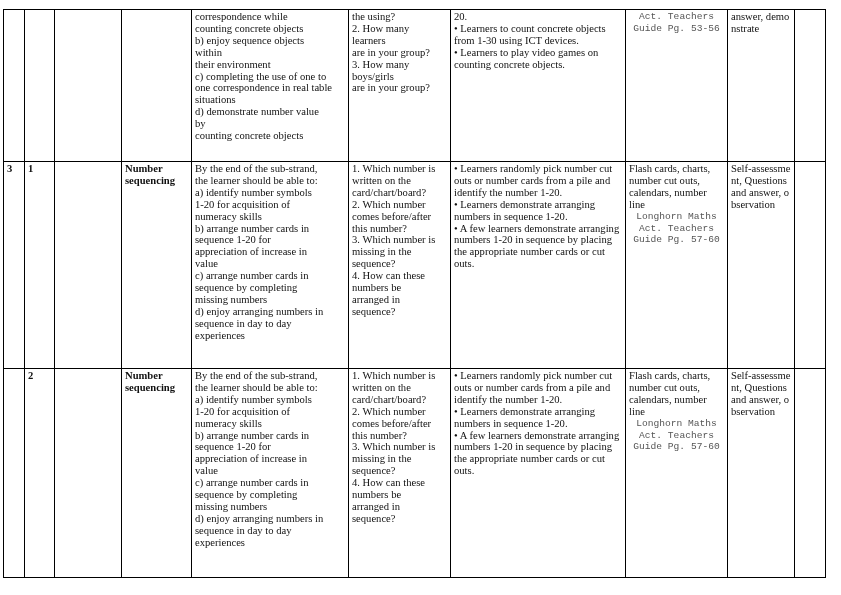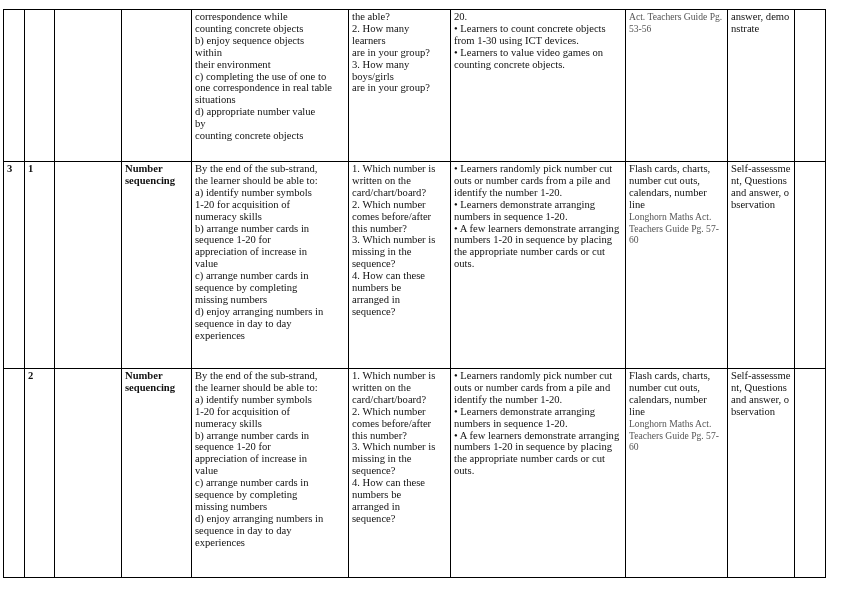--- a/index.html
+++ b/index.html
@@ -12,21 +12,21 @@
   table.scheme td {
     border: 1px solid #000;
     vertical-align: top;
     padding: 1px 3px 0 3px;
     font-family: "Liberation Serif", serif;
     font-size: 10.6px; line-height: 11.9px;
     color: #111;
     overflow: hidden;
   }
   td.mono-bold { font-family: "Liberation Mono", monospace; font-weight: bold; font-size: 8.6px; line-height: 10px; }
-  .gray { color: #555; font-family: Liberation Serif, serif; font-size: 9.6px; line-height: 11.9px; }
+  .gray { color: #555; font-family: Liberation Mono, monospace; font-size: 9.6px; line-height: 11.9px; text-align: center; }
   td.assess { font-family: "Liberation Mono", monospace; font-size: 10.2px; line-height: 12px; color: #555; word-break: break-all; }
   .line { display: block; }
 </style>
 </head>
 <body>
 
 <table class="scheme">
   <colgroup>
     <col style="width:21px">
       <col style="width:30px">
@@ -47,37 +47,37 @@
       <td class="mono-bold"></td>
       <td>
           <span class="line">correspondence while</span>
           <span class="line">counting concrete objects</span>
           <span class="line">b) enjoy sequence objects</span>
           <span class="line">within</span>
           <span class="line">their environment</span>
           <span class="line">c) completing the use of one to</span>
           <span class="line">one correspondence in real table</span>
           <span class="line">situations</span>
-          <span class="line">d) appropriate number value</span>
+          <span class="line">d) demonstrate number value</span>
           <span class="line">by</span>
           <span class="line">counting concrete objects</span>
         </td>
       <td>
-          <span class="line">the able?</span>
+          <span class="line">the using?</span>
           <span class="line">2. How many</span>
           <span class="line">learners</span>
           <span class="line">are in your group?</span>
           <span class="line">3. How many</span>
           <span class="line">boys/girls</span>
           <span class="line">are in your group?</span>
         </td>
       <td>
           <span class="line">20.</span>
           <span class="line">• Learners to count concrete objects from 1-30 using ICT devices.</span>
-          <span class="line">• Learners to value video games on counting concrete objects.</span>
+          <span class="line">• Learners to play video games on counting concrete objects.</span>
         </td>
       <td>
         <span class="line"></span>
         <span class="line gray">Act. Teachers Guide Pg. 53-56</span>
       </td>
       <td class="assess">answer, demonstrate</td>
       <td></td>
     </tr>
     <tr style="height:207px">
       <td class="mono-bold">3</td>

